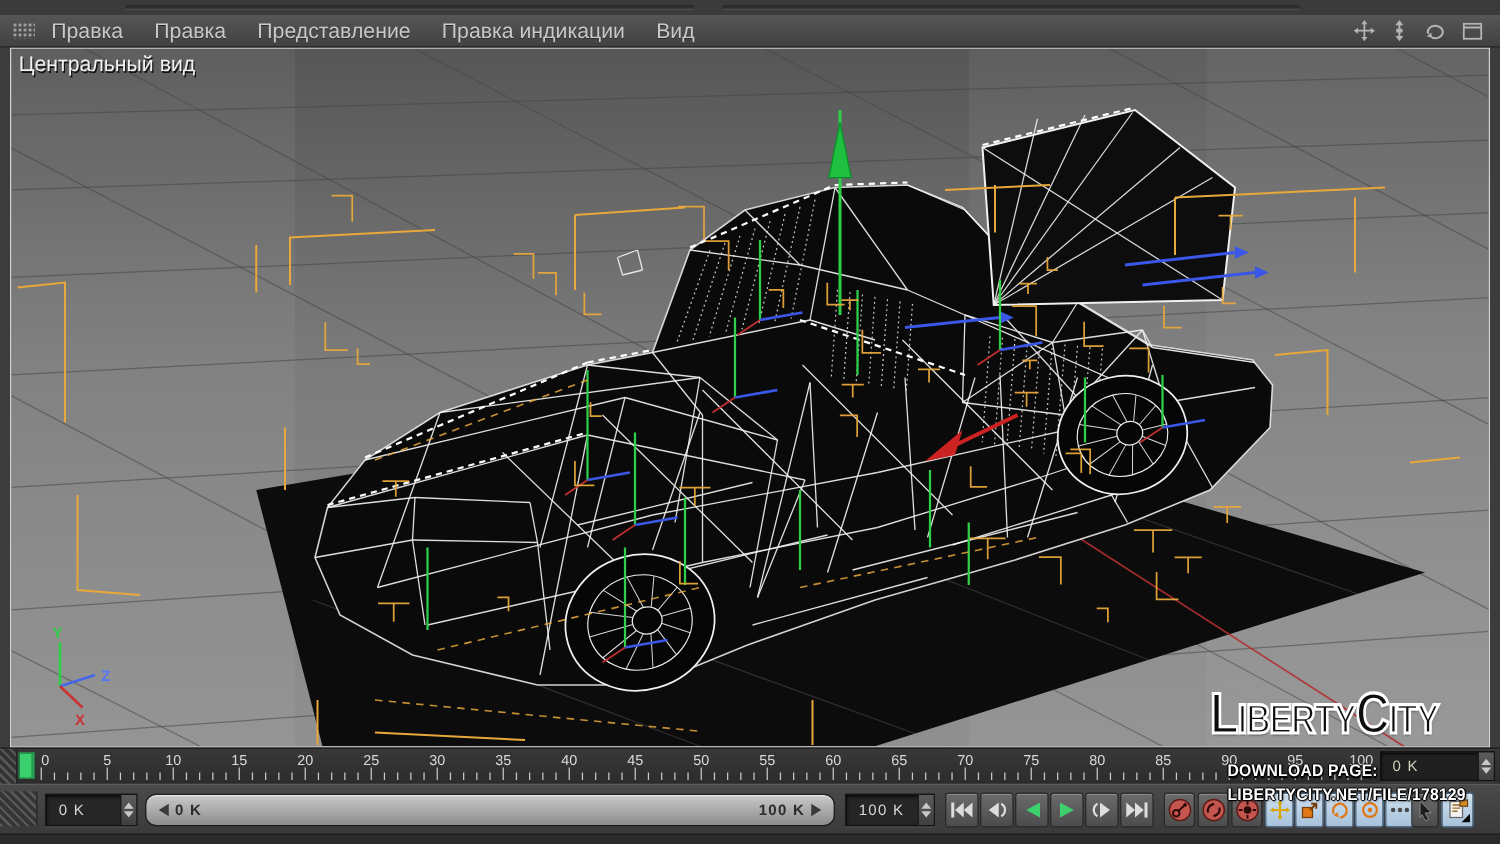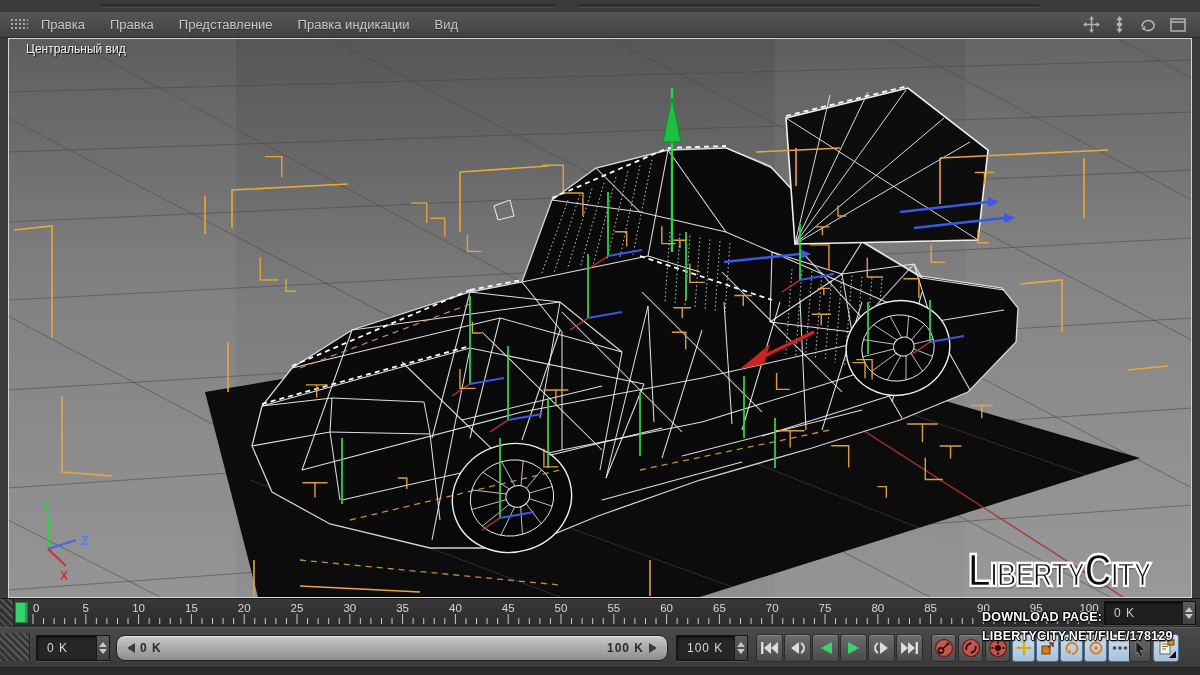--- a/index.html
+++ b/index.html
@@ -9,34 +9,34 @@
   
   #scene { position:absolute; left:0; top:0; z-index:1; }
 
   
   .top-strip { position:absolute; left:0; top:0; width:1200px; height:12px; background:#3b3b3b; z-index:3; }
   .groove { position:absolute; top:4px; height:4px; background:#303030; border-top:1px solid #2a2a2a; border-bottom:1px solid #4e4e4e; border-radius:2px; }
 
   
   .menu-bar { position:absolute; left:0; top:12px; width:1200px; height:26px; z-index:3;
     background:linear-gradient(#565656,#414141); border-bottom:1px solid #262626;
-    display:flex; align-items:center; color:#c9c9c9; font-size:13px; }
+    display:flex; align-items:center; color:#c9c9c9; font-size:17px; }
   .grid-icon { width:18px; height:13px; margin:0 10px 0 10px;
     background-image:radial-gradient(circle,#a8a8a8 1px,transparent 1.3px);
     background-size:4px 4px; }
   .menu-item { margin-right:19px; padding:2px 3px; cursor:default; white-space:nowrap; text-shadow:0 1px 0 #2a2a2a; }
   .menu-spacer { flex:1; }
   .view-icons { display:flex; gap:13px; margin-right:14px; align-items:center; }
   .view-icons svg { display:block; }
 
   
   .vp-border { position:absolute; left:8px; top:38px; width:1184px; height:560px; border:1px solid #d6d6d6; z-index:2; pointer-events:none; }
   .vp-edge-l { position:absolute; left:0; top:38px; width:8px; height:560px; background:#3c3c3c; z-index:2; }
   .vp-edge-r { position:absolute; left:1192px; top:38px; width:8px; height:560px; background:#3c3c3c; z-index:2; }
-  .vp-label { position:absolute; left:26px; top:42px; z-index:3; color:#f2f2f2; font-size:12px; text-shadow:1px 1px 0 #111; }
+  .vp-label { position:absolute; left:15px; top:42px; z-index:3; color:#f2f2f2; font-size:17px; text-shadow:1px 1px 0 #111; }
 
   
   .ruler { position:absolute; left:0; top:598px; width:1200px; height:29px; background:linear-gradient(#383838,#2c2c2c); border-top:1px solid #191919; z-index:3; }
   .ruler-grip { position:absolute; left:0; top:0; width:14px; height:29px;
     background:repeating-linear-gradient(45deg,#555 0 2px,#323232 2px 5px); border-right:1px solid #222; }
   .frame-marker { position:absolute; left:15px; top:3px; width:13px; height:21px; background:#3ad06e; border:1px solid #1e7f40; box-shadow:inset -2px 0 0 rgba(0,0,0,.25); }
   .ruler svg { position:absolute; left:0; top:0; }
   .ruler-spinner { position:absolute; right:4px; top:2px; width:92px; height:24px; background:#1f1f1f; border:1px solid #111; box-shadow:inset 0 1px 2px #000, 0 1px 0 #4a4a4a; display:flex; align-items:center; }
   .ruler-spinner .val { flex:1; color:#cfcfb8; font-size:12px; padding-left:9px; letter-spacing:1px; }
 

